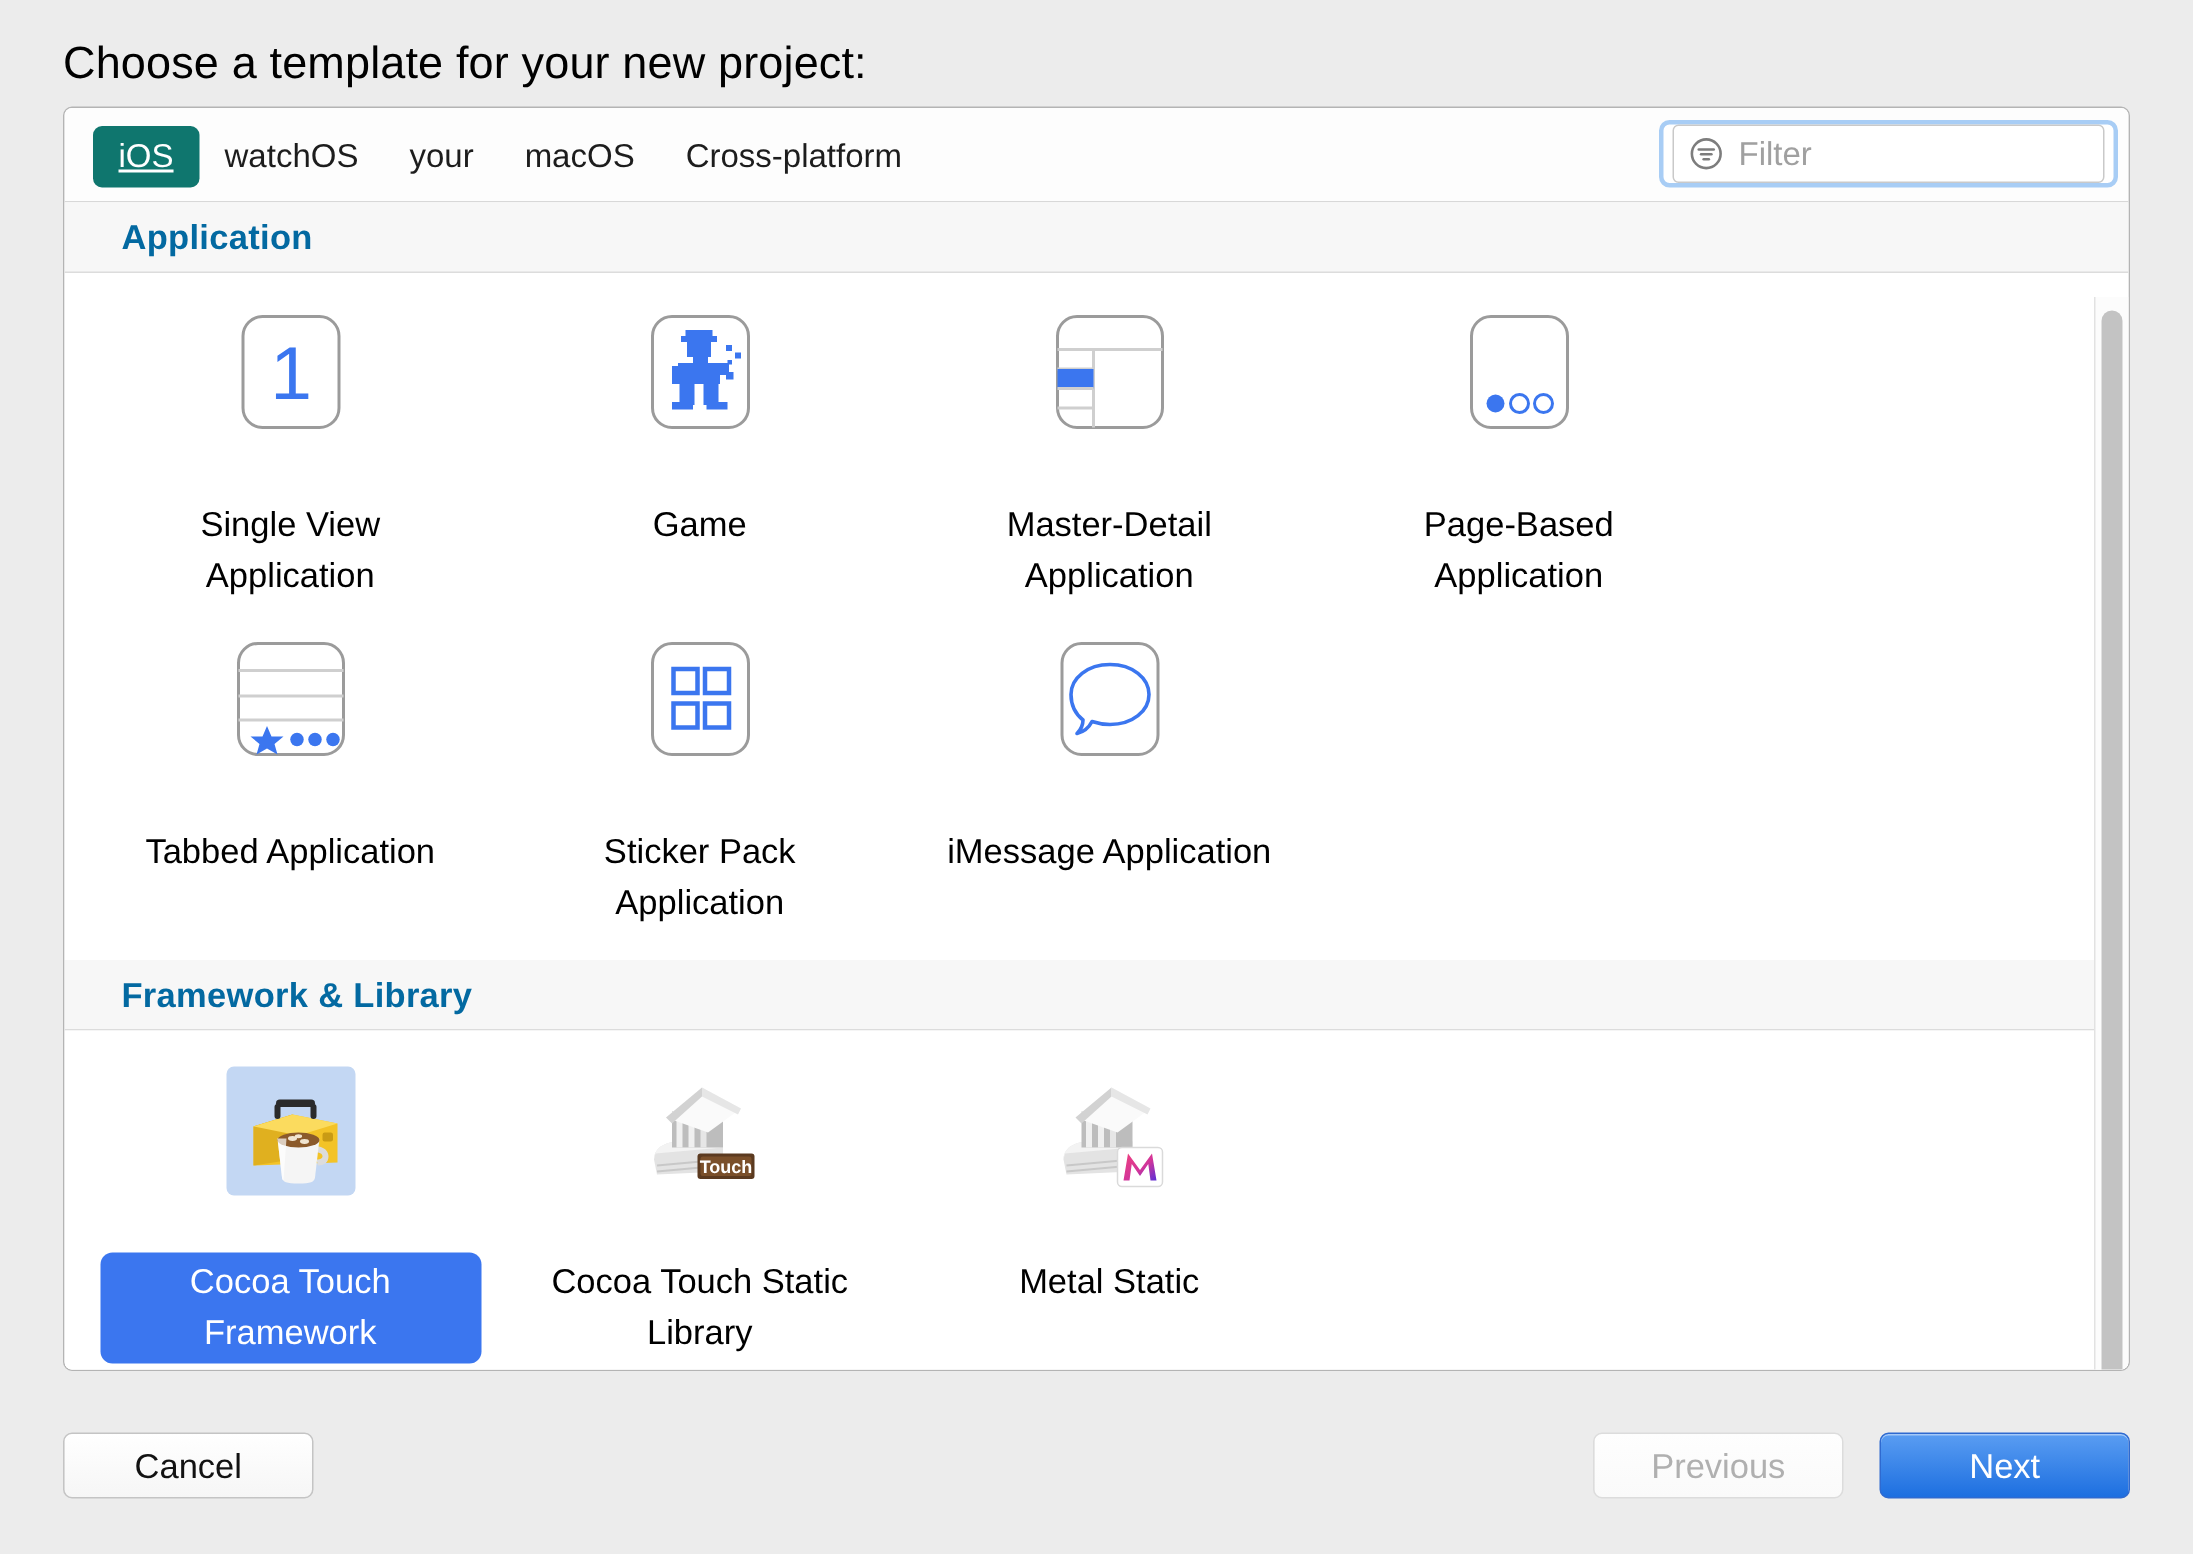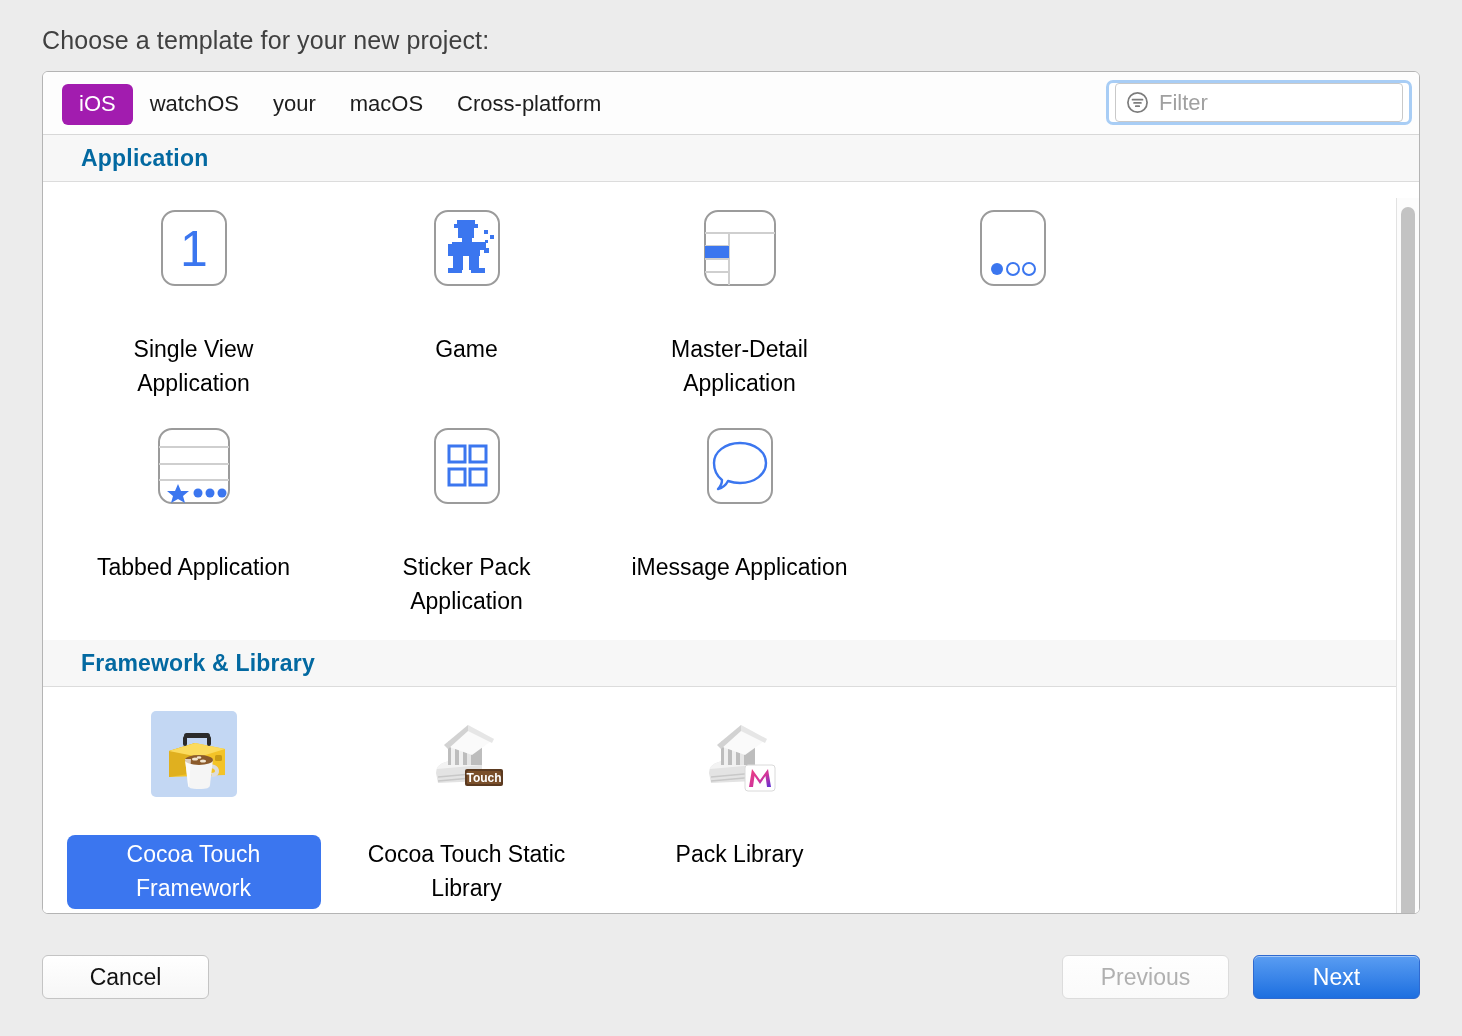--- a/index.html
+++ b/index.html
@@ -18,22 +18,22 @@
     position: relative;
     width: 1462px;
     height: 1036px;
     box-sizing: border-box;
     padding: 0;
   }
   .prompt {
     position: absolute;
     left: 42px;
     top: 26px;
-    font-size: 25px;
-    color: #404040;
+    font-size: 30px;
+    color: #000000;
     letter-spacing: 0.1px;
   }
   
   .panel {
     position: absolute;
     left: 42px;
     top: 71px;
     width: 1378px;
     height: 843px;
     box-sizing: border-box;
@@ -58,22 +58,23 @@
   }
   .seg-tab {
     font-size: 22px;
     color: #1d1d1d;
     padding: 7px 17px 8px 17px;
     border-radius: 6px;
     white-space: nowrap;
     cursor: default;
   }
   .seg-tab.active {
-    background: #a21caf;
+    background: #0f766e;
     color: #ffffff;
+    text-decoration: underline;
   }
   .filter-wrap {
     position: absolute;
     right: 7px;
     top: 8px;
     width: 306px;
     height: 45px;
     box-sizing: border-box;
     border-radius: 7px;
     border: 3px solid #a8cdf5;
@@ -309,20 +310,21 @@
 
           <div class="cell">
             <div class="icon-box">
               <svg viewBox="0 0 86 86" width="86" height="86">
                 <rect x="11" y="5" width="64" height="74" rx="13" ry="13" fill="#ffffff" stroke="#9b9b9b" stroke-width="2"></rect>
                 <circle cx="27" cy="63" r="6" fill="#3b76ef"></circle>
                 <circle cx="43" cy="63" r="6" fill="none" stroke="#3b76ef" stroke-width="2"></circle>
                 <circle cx="59" cy="63" r="6" fill="none" stroke="#3b76ef" stroke-width="2"></circle>
               </svg>
             </div>
+            <div class="label">Page-Based Application</div>
           </div>
 
           <div class="cell">
             <div class="icon-box">
               <svg viewBox="0 0 86 86" width="86" height="86">
                 <rect x="8" y="5" width="70" height="74" rx="13" ry="13" fill="#ffffff" stroke="#9b9b9b" stroke-width="2"></rect>
                 <line x1="8" y1="23" x2="78" y2="23" stroke="#cfcfcf" stroke-width="2"></line>
                 <line x1="8" y1="40" x2="78" y2="40" stroke="#cfcfcf" stroke-width="2"></line>
                 <line x1="8" y1="56" x2="78" y2="56" stroke="#cfcfcf" stroke-width="2"></line>
                 <polygon points="27,60 30,67 38,67 32,72 34,79 27,75 20,79 22,72 16,67 24,67" fill="#3b76ef"></polygon>
@@ -438,21 +440,21 @@
                   <path d="M20 34 L44 14 L70 28 L48 44 Z" fill="#fafafa"></path>
                   <path d="M20 34 L44 14 L44 20 L24 38 Z" fill="#d2d2d2"></path>
                   <path d="M44 14 L70 28 L68 32 L44 20 Z" fill="#e6e6e6"></path>
                 </g>
                 <g>
                   <rect x="48" y="54" width="30" height="26" rx="3" fill="#ffffff" stroke="#dadada" stroke-width="1"></rect>
                   <path d="M52 76 L55 58 L63 69 L71 58 L74 76 L70 76 L68.5 65 L63 73 L57.5 65 L56 76 Z" fill="url(#metalGrad)"></path>
                 </g>
               </svg>
             </div>
-            <div class="label">Pack Library</div>
+            <div class="label">Metal Static</div>
           </div>
 
         </div>
       </div>
 
       <div class="scrollbar-track">
         <div class="scrollbar-thumb"></div>
       </div>
 
     </div>

